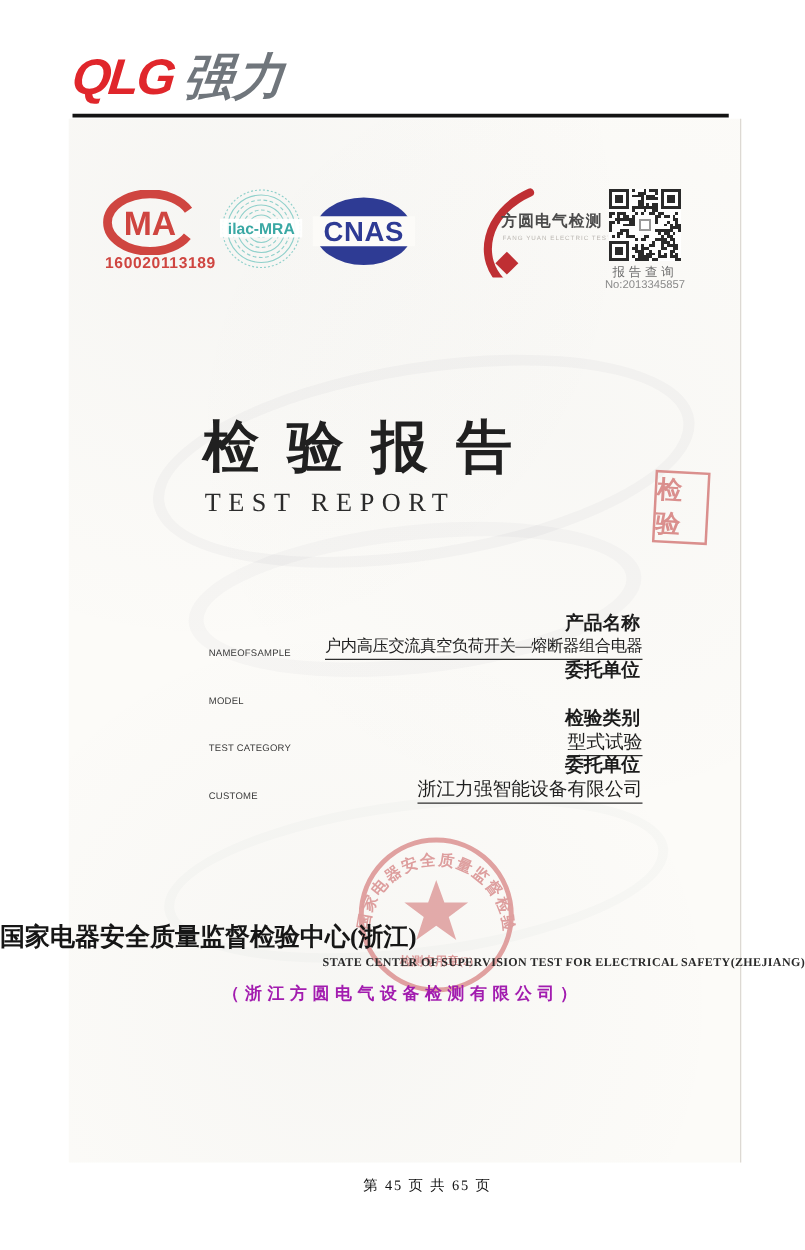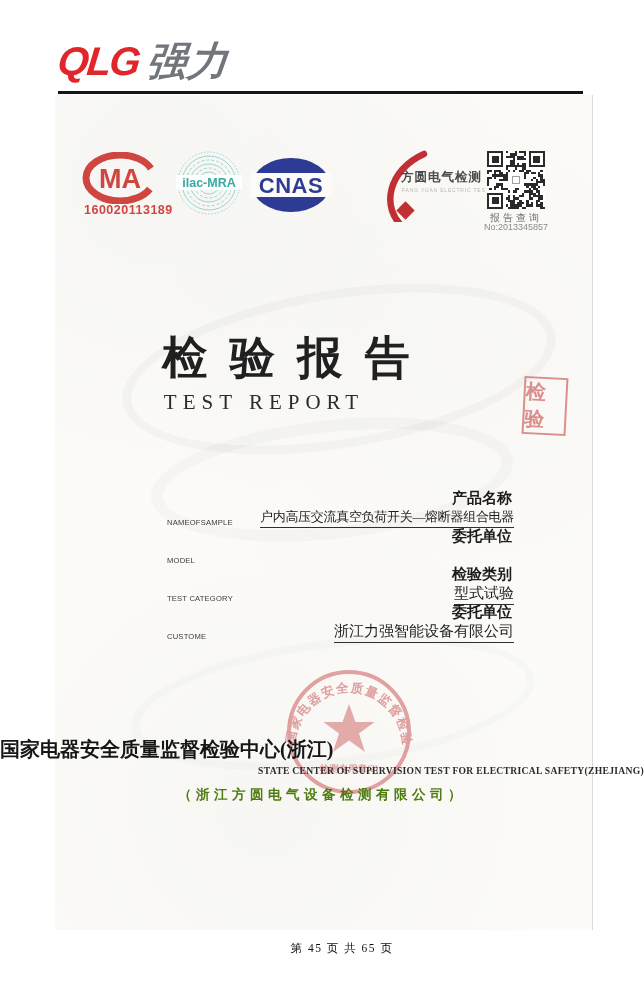--- a/index.html
+++ b/index.html
@@ -51,21 +51,21 @@
   .fline{flex:1;border-bottom:1.6px solid #2f2f2f;text-align:center;font-size:15px;padding-bottom:1px;white-space:nowrap;}
   .frow:first-child .fline{font-size:13px;letter-spacing:-0.3px;}
   .fsub{position:absolute;left:1px;top:29px;font-size:7.6px;color:#3a3a3a;letter-spacing:0.2px;
     font-family:"Liberation Sans",sans-serif;}
   
   .stamp-circle{position:absolute;left:281px;top:664px;opacity:.85;}
   .issuer-zh{position:absolute;left:0;top:736px;width:644px;font-size:20px;font-weight:700;color:#161616;}
   .issuer-en{position:absolute;left:0;top:765px;width:644px;text-align:right;font-size:9.6px;font-weight:700;
     color:#2a2a2a;letter-spacing:0.3px;}
   .issuer-sub{position:absolute;left:0;top:786px;width:644px;text-align:center;font-size:13.5px;font-weight:600;
-    color:#4d7c0f;letter-spacing:4.5px;}
+    color:#a21caf;letter-spacing:4.5px;}
   .footer{position:absolute;left:0;top:941px;width:644px;text-align:center;font-size:11.5px;color:#111;
     letter-spacing:1.5px;padding-left:20px;}
 </style>
 </head>
 <body>
 
 <div class="stage">
 
   <div class="logo">
     <span class="q">QLG</span><span class="cn">强力</span>

